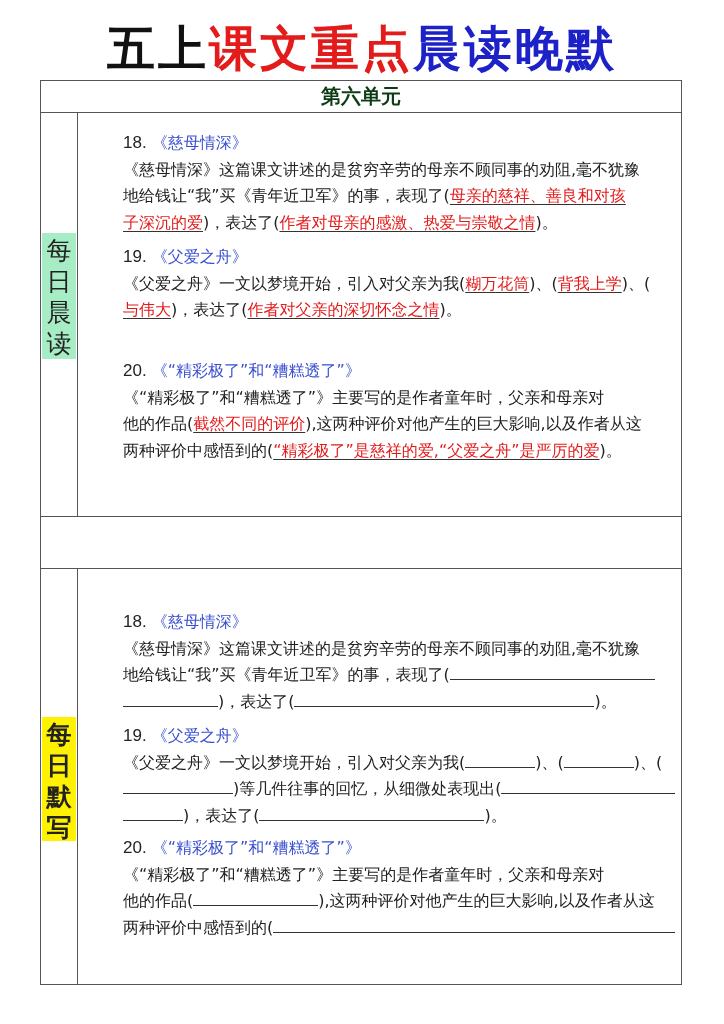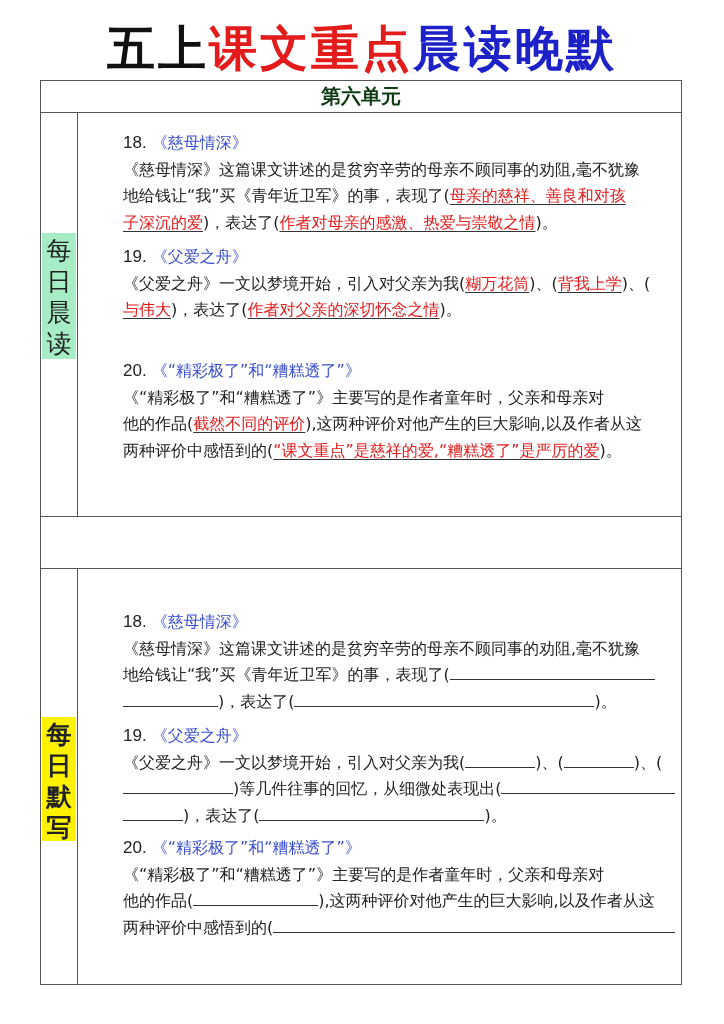--- a/index.html
+++ b/index.html
@@ -65,21 +65,21 @@
         </div>
         <div class="item" style="top: 131px;">
           <div class="line"><span class="num">19.</span><span class="book"> 《父爱之舟》</span></div>
           <div class="line"><span>《父爱之舟》一文以梦境开始，引入对父亲为我(</span><span class="ans">糊万花筒</span><span>)、(</span><span class="ans">背我上学</span><span>)、(</span></div>
           <div class="line"><span class="ans">与伟大</span><span>)，表达了(</span><span class="ans">作者对父亲的深切怀念之情</span><span>)。</span></div>
         </div>
         <div class="item" style="top: 245px;">
           <div class="line"><span class="num">20.</span><span class="book"> 《“精彩极了”和“糟糕透了”》</span></div>
           <div class="line"><span>《“精彩极了”和“糟糕透了”》主要写的是作者童年时，父亲和母亲对</span></div>
           <div class="line"><span>他的作品(</span><span class="ans">截然不同的评价</span><span>),这两种评价对他产生的巨大影响,以及作者从这</span></div>
-          <div class="line"><span>两种评价中感悟到的(</span><span class="ans">“课文重点”是慈祥的爱,“糟糕透了”是严厉的爱</span><span>)。</span></div>
+          <div class="line"><span>两种评价中感悟到的(</span><span class="ans">“精彩极了”是慈祥的爱,“父爱之舟”是严厉的爱</span><span>)。</span></div>
         </div>
       </div>
   </div>
 
   <div class="spacer"></div>
 
   <div class="section sec2">
     <div class="labelcol">
       <div class="labelbox lb-yellow">
         <div>每</div>

